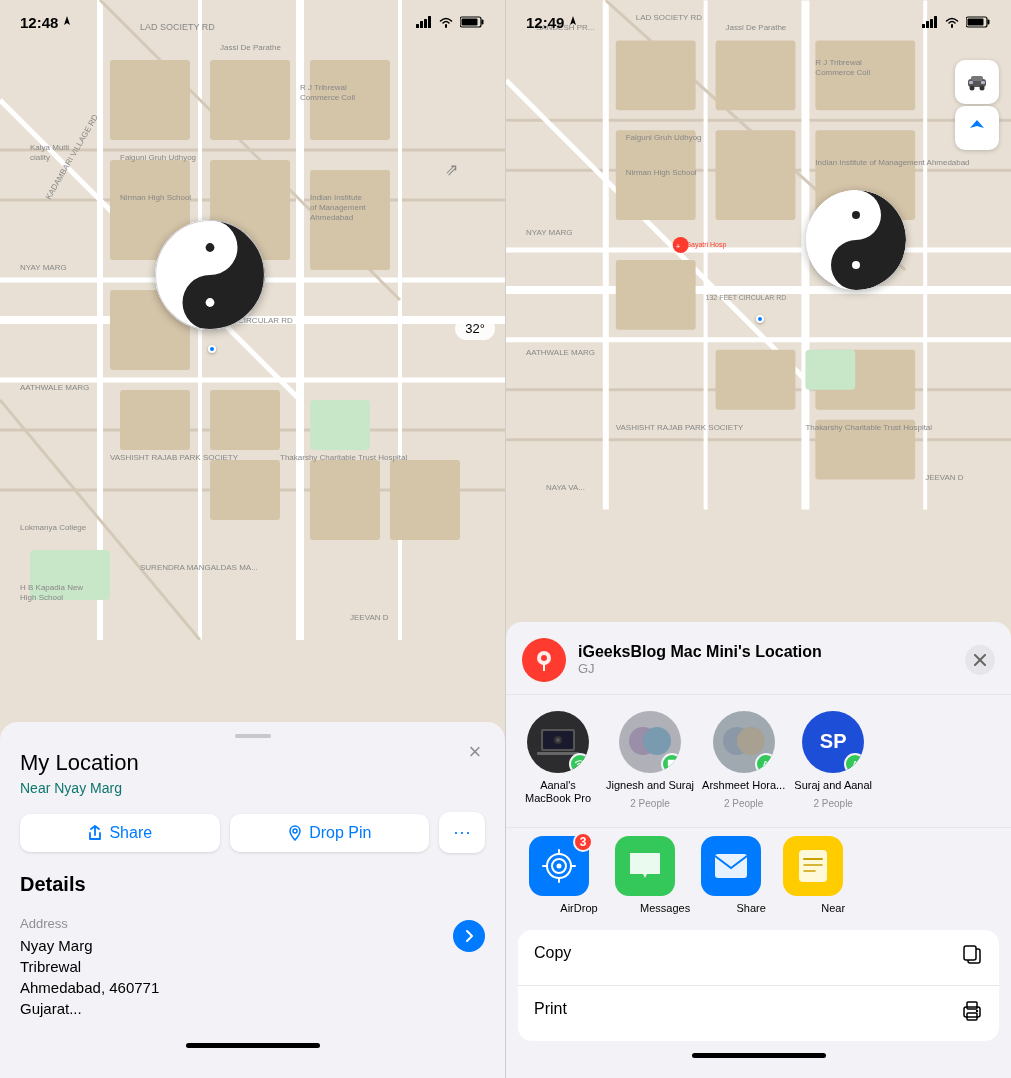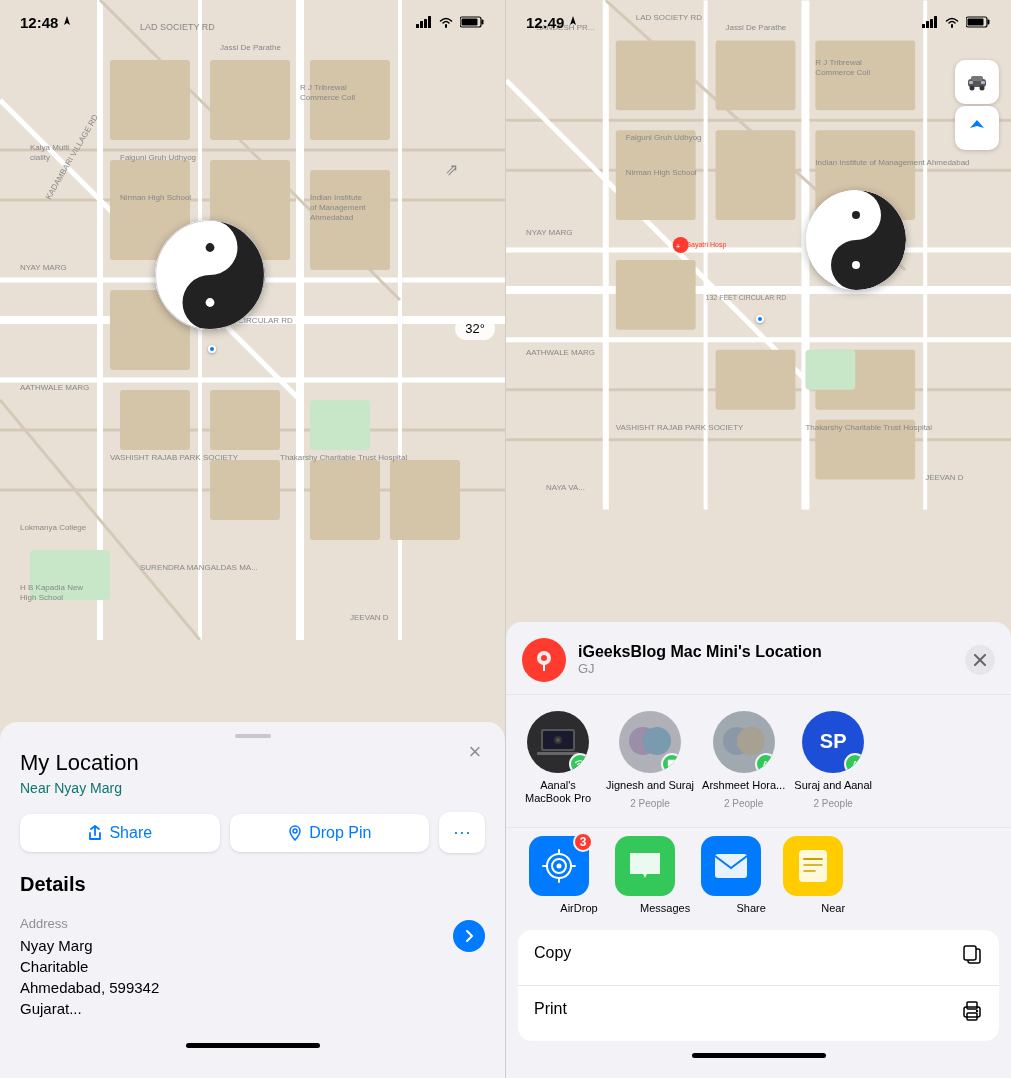--- a/index.html
+++ b/index.html
@@ -680,22 +680,22 @@
       </button>
     </div>
 
     <div class="details-section">
       <div class="details-title">Details</div>
       <div class="address-row">
         <div>
           <div class="address-label">Address</div>
           <div class="address-text">
             <div>Nyay Marg</div>
-            <div>Charitable</div>
-            <div>Ahmedabad, 599342</div>
+            <div>Tribrewal</div>
+            <div>Ahmedabad, 460771</div>
             <div>Gujarat...</div>
           </div>
         </div>
         <div class="address-icon">
           <svg width="16" height="16" viewBox="0 0 16 16">
             <path d="M6 3 L11 8 L6 13" stroke="#fff" stroke-width="2" fill="none" stroke-linecap="round" stroke-linejoin="round"></path>
           </svg>
         </div>
       </div>
     </div>

